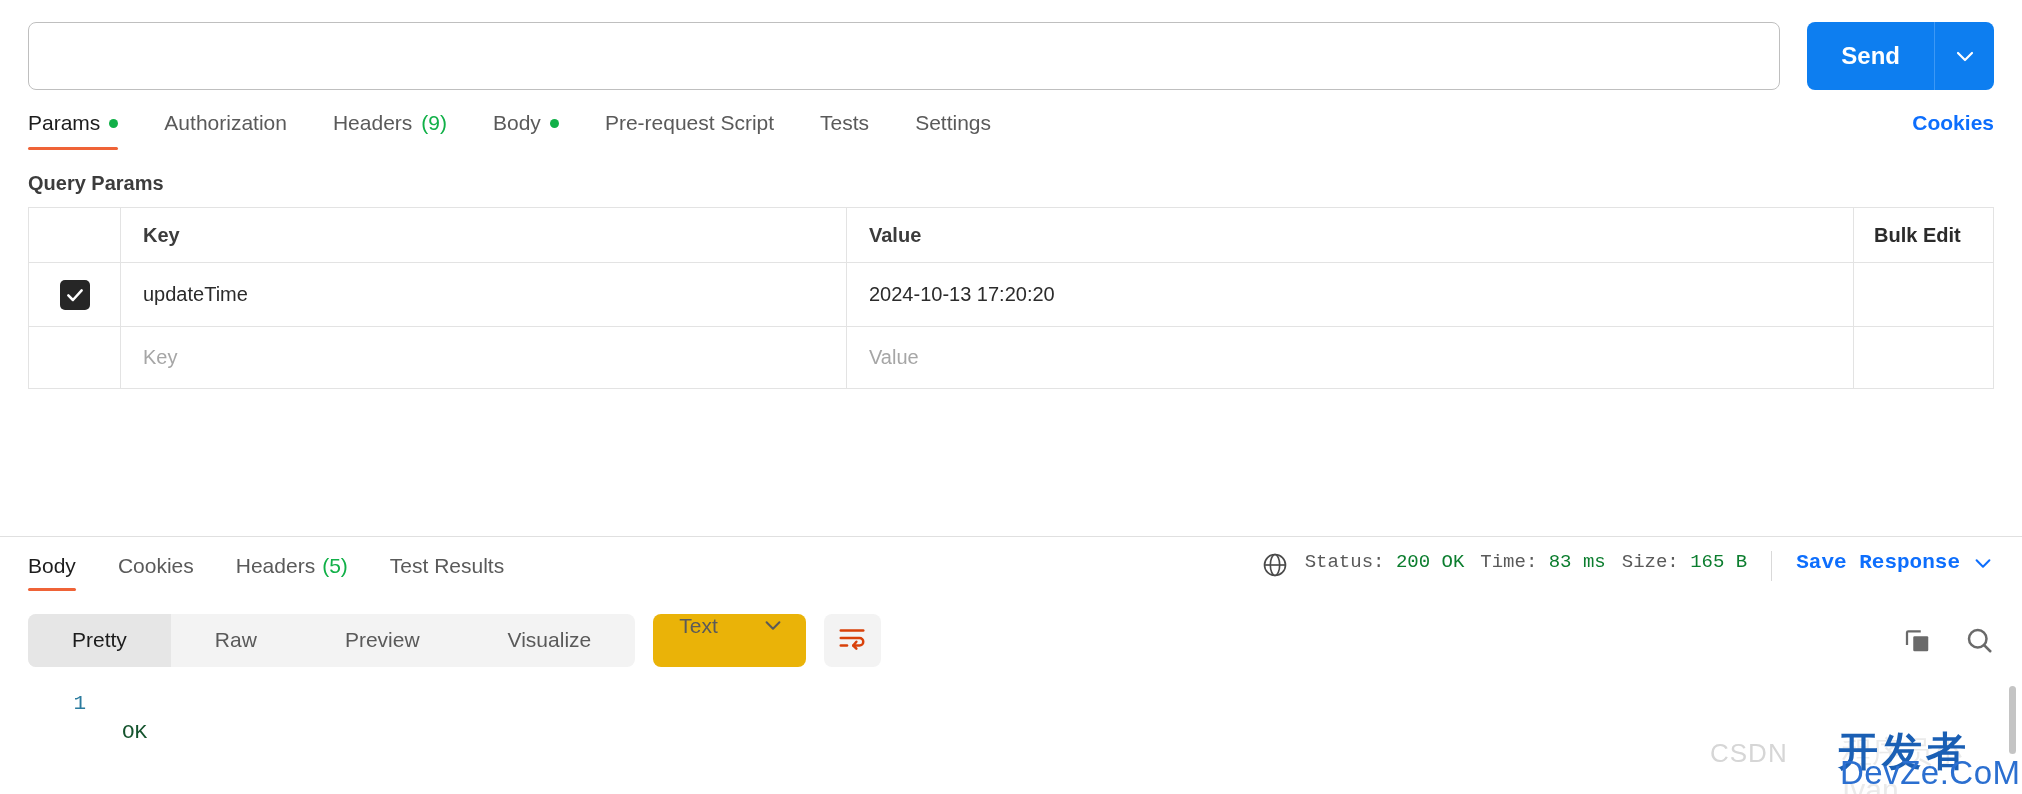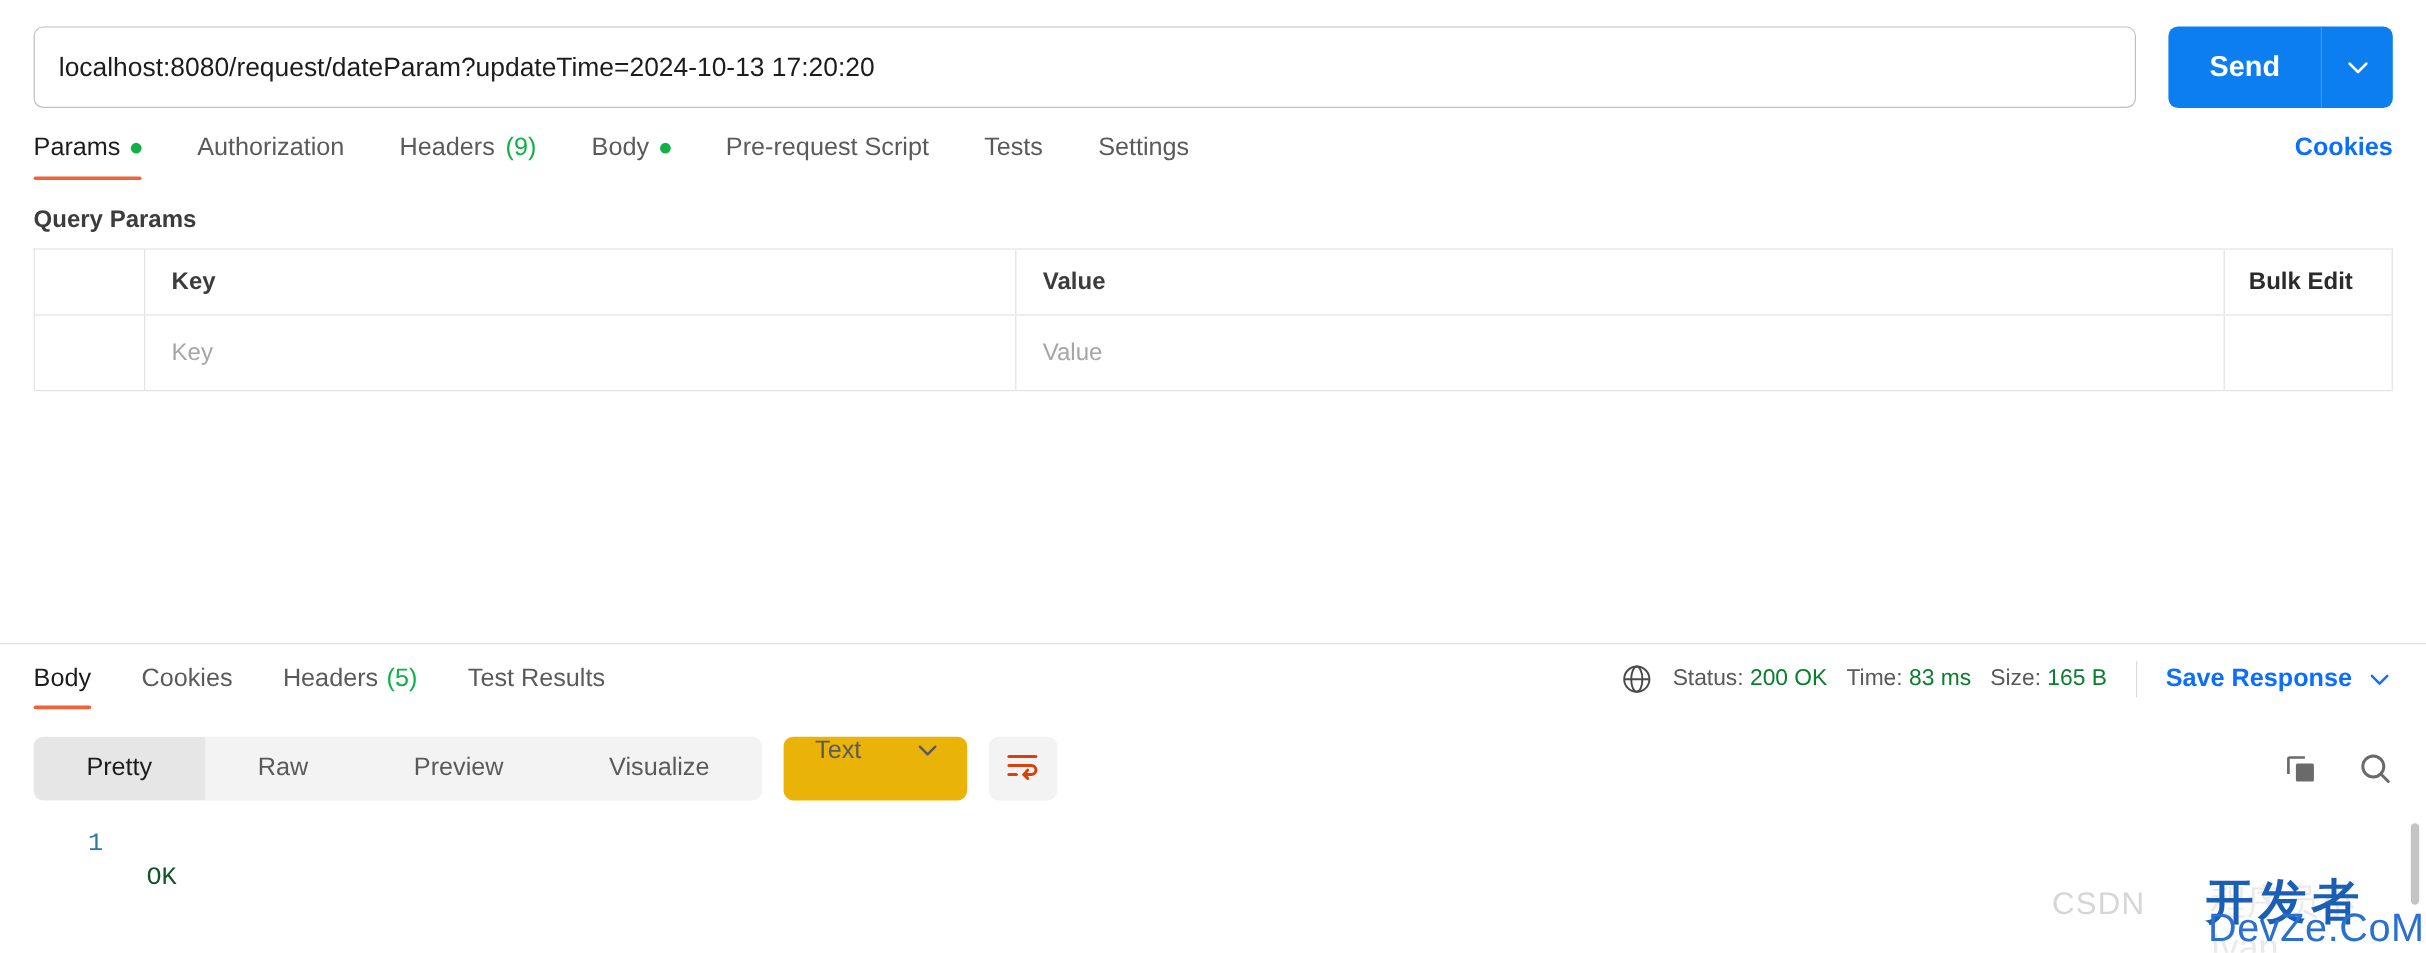--- a/index.html
+++ b/index.html
@@ -146,21 +146,21 @@
   .rtab {
     display:flex; align-items:center; gap:7px;
     font-size: 21px; color:#5a5a5a; margin-right: 42px; height: 58px;
     position: relative; cursor:pointer; user-select:none;
   }
   .rtab.active { color:#1c1c1c; }
   .rtab.active::after {
     content:""; position:absolute; left:0; right:0; bottom:4px;
     height:3px; background:#ef6337; border-radius:2px;
   }
-  .meta { margin-left:auto; display:flex; align-items:center; gap: 16px; }
+  .meta { margin-left:auto; display:flex; align-items:flex-start; gap: 16px; font-family: Liberation Mono, monospace; }
   .globe { width:28px; height:28px; color:#4a4a4a; flex:none; }
   .meta-item { font-size: 19px; color:#5a5a5a; white-space: nowrap; }
   .meta-item b { font-weight: 400; color: #0b7d2e; }
   .meta-sep { width:1px; height:30px; background:#d9d9d9; margin: 0 8px; }
   .save-resp { font-size: 21px; font-weight:700; color:#0d6efd; display:flex; align-items:center; gap:12px; cursor:pointer; }
   .save-resp .chev { color:#0d6efd; width:22px; height:22px; }
 
   
   .btoolbar {
     position:absolute; left:0; right:0; top: 610px; height: 60px;
@@ -226,21 +226,20 @@
     font-size: 30px; color: #eaeaea;
   }
 </style>
 </head>
 <body>
 
 <div class="app">
 
   <div class="urlrow">
     <div class="url-shell">
-      <div class="url-input" placeholder="Enter request URL">localhost:8080/request/dateParam?updateTime=2024-10-13 17:20:20</div>
     </div>
     <div class="send-wrap">
       <div class="send-btn">Send</div>
       <div class="send-split">
         <span class="chev">
           <svg viewBox="0 0 24 24" width="24" height="24" fill="none" stroke="currentColor" stroke-width="2.2" stroke-linecap="round" stroke-linejoin="round">
               <polyline points="5 9 12 16 19 9"></polyline>
             </svg>
         </span>
       </div>
@@ -286,20 +285,36 @@
         </div>
         <div class="c-val">
           <span class="hdr-text">Value</span>
         </div>
         <div class="c-bulk">
           <span class="bulk">Bulk Edit</span>
         </div>
       </div>
     </div>
 
+    <div class="trow row-h">
+      <div class="c-check">
+        <span class="cbox">
+          <svg viewBox="0 0 24 24" width="20" height="20" fill="none" stroke="#ffffff" stroke-width="3" stroke-linecap="round" stroke-linejoin="round">
+              <polyline points="4 12.5 9.5 18 20 6.5"></polyline>
+            </svg>
+        </span>
+      </div>
+      <div class="c-key">
+        <span class="cell-text">updateTime</span>
+      </div>
+      <div class="c-val">
+        <span class="cell-text">2024-10-13 17:20:20</span>
+      </div>
+      <div class="c-bulk"></div>
+    </div>
 
     <div class="trow row-h">
       <div class="c-check"></div>
       <div class="c-key">
         <span class="ph">Key</span>
       </div>
       <div class="c-val">
         <span class="ph">Value</span>
       </div>
       <div class="c-bulk"></div>

